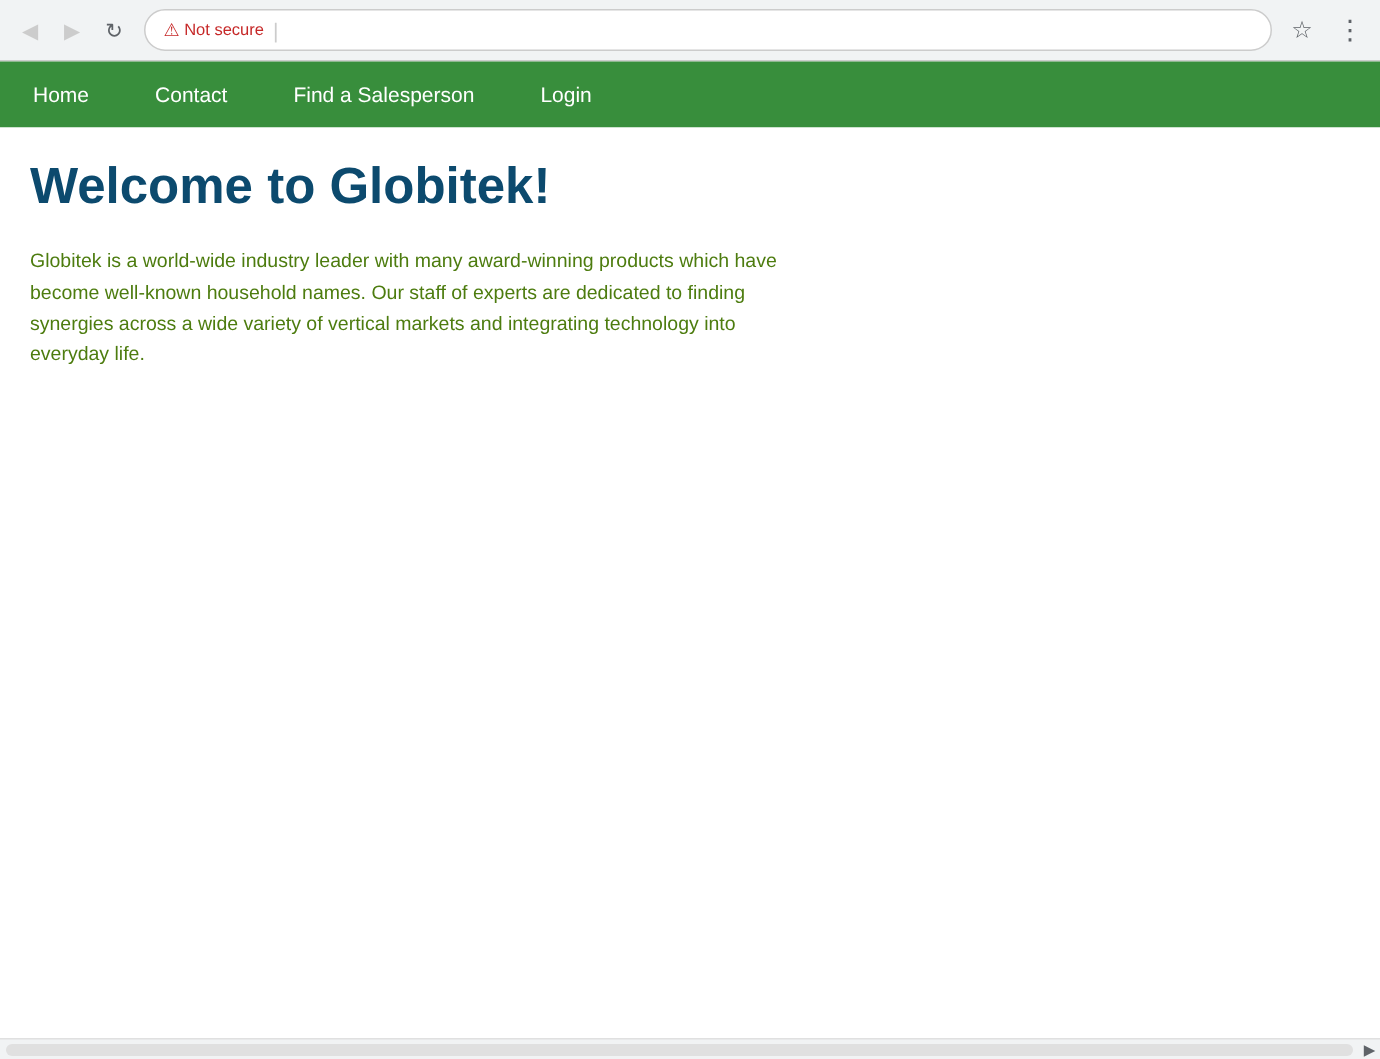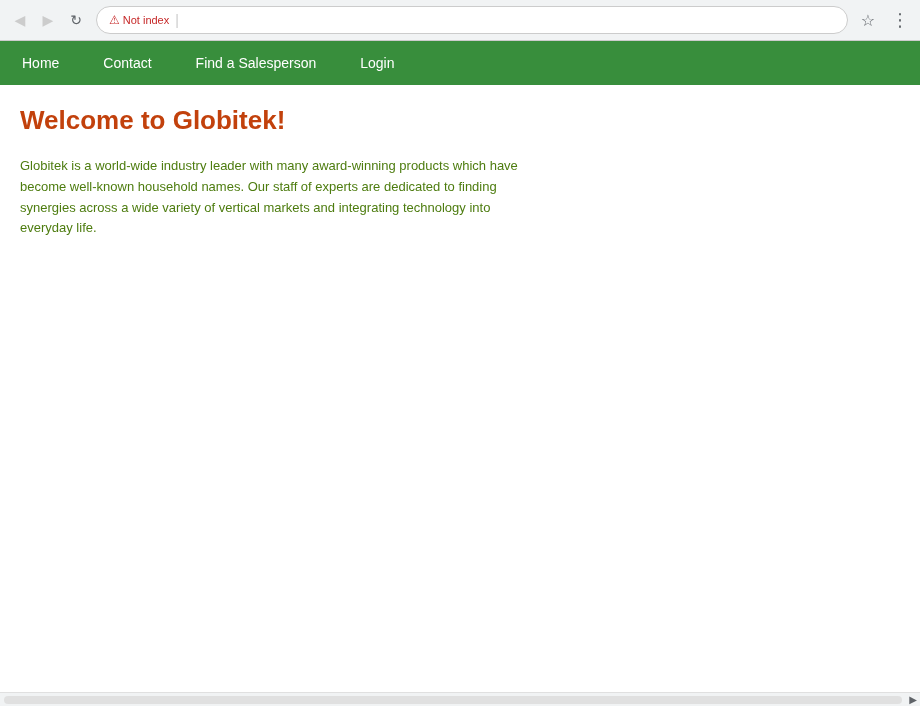--- a/index.html
+++ b/index.html
@@ -147,23 +147,23 @@
       display: block;
     }
 
     
     .main-content {
       padding: 20px 20px;
       background: #fff;
     }
 
     .page-title {
-      font-size: 26px;
+      font-size: 34px;
       font-weight: bold;
-      color: #c2410c;
+      color: #0c4a6e;
       margin-bottom: 20px;
     }
 
     .page-description {
       font-size: 13px;
       color: #4d7c0f;
       line-height: 1.6;
       max-width: 500px;
     }
 
@@ -206,21 +206,21 @@
 <div class="browser-chrome">
   <div class="browser-toolbar">
     <div class="nav-buttons">
       <button class="nav-btn disabled">◀</button>
       <button class="nav-btn disabled">▶</button>
       <button class="reload-btn">↻</button>
     </div>
     <div class="address-bar-container">
       <span class="not-secure">
         <span class="not-secure-icon">⚠</span>
-        <span>Not index</span>
+        <span>Not secure</span>
       </span>
       <span class="address-divider">|</span>
     </div>
     <button class="bookmark-btn">☆</button>
     <button class="more-btn">⋮</button>
   </div>
 </div>
 
 <nav class="nav-menu">
   <a href="#">Home</a>

